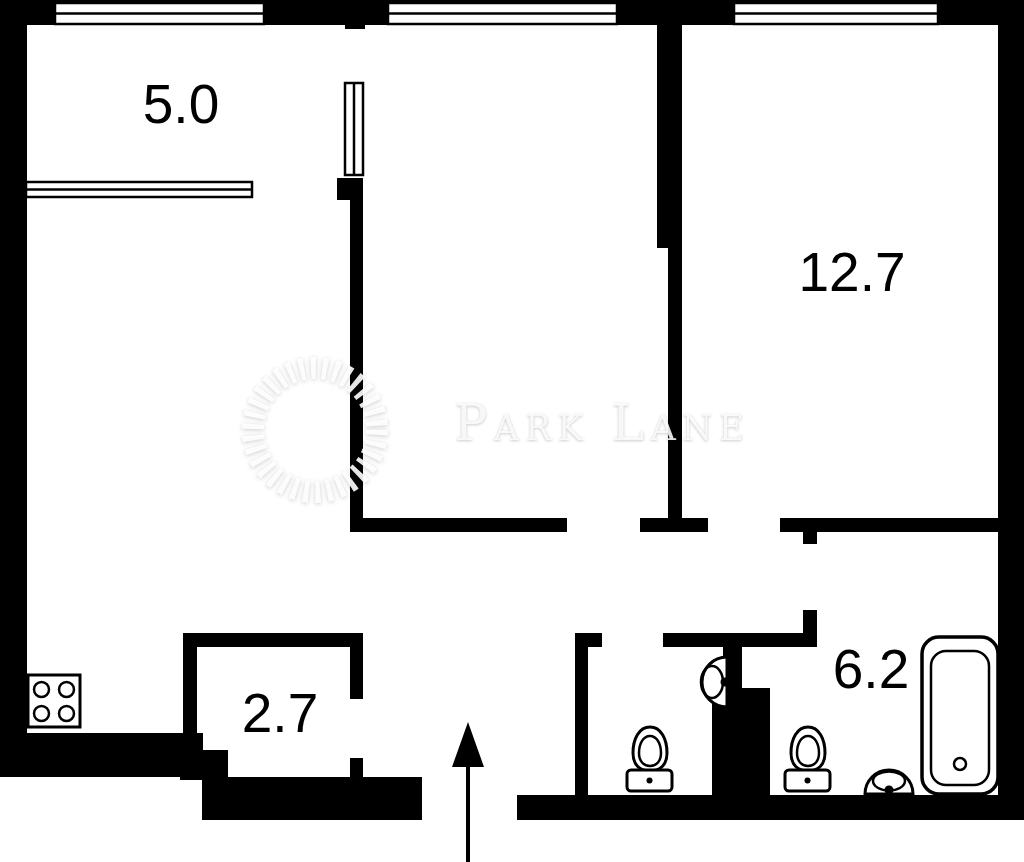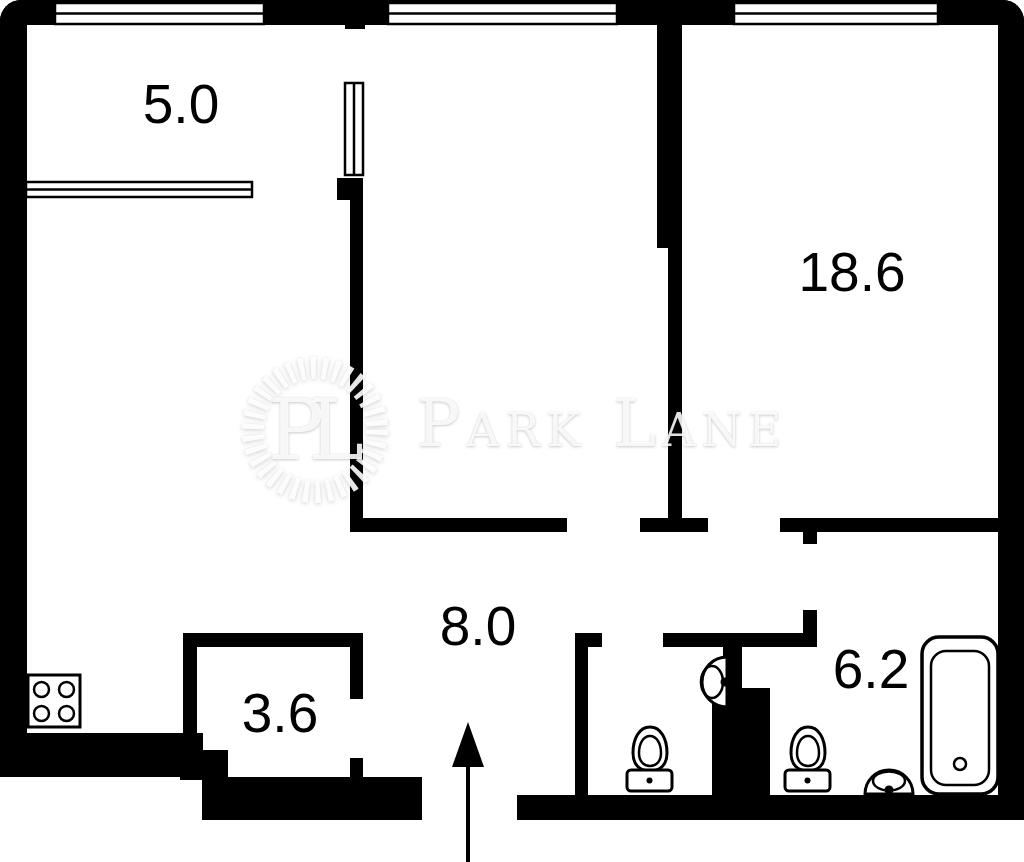--- a/index.html
+++ b/index.html
@@ -2,21 +2,20 @@
 <html style="--walls: #000000; --background: #ffffff;"><head>
 <meta charset="utf-8">
 <style>
   html,body{margin:0;padding:0;background:#fff;}
   #plan{
     position:relative;
     width:1024px;height:862px;
     background:var(--background,#ffffff);
     overflow:hidden;
     font-family:"Liberation Sans",sans-serif;
-    border-radius:21px;
   }
   svg.drawing{position:absolute;left:0;top:0;}
   .wall{fill:var(--walls,#000000);}
   .win-rect{fill:var(--background,#ffffff);stroke:var(--walls,#000000);stroke-width:2.5;}
   .win-line{stroke:var(--walls,#000000);stroke-width:2.5;fill:none;}
   .fx{fill:var(--background,#ffffff);stroke:var(--walls,#000000);stroke-width:3;}
   .fx34{fill:var(--background,#ffffff);stroke:var(--walls,#000000);stroke-width:3.5;}
   .fx-thin{fill:none;stroke:var(--walls,#000000);stroke-width:2.5;}
   .fx-solid{fill:var(--walls,#000000);}
   .arrow-shaft{stroke:var(--walls,#000000);stroke-width:4;}
@@ -46,21 +45,21 @@
     transform:translate(-50%,-50%);
     font-family:"DejaVu Serif",serif;
     font-size:84px;letter-spacing:-16px;
     padding-right:16px;
   }
   .wm-brand{
     position:absolute;left:602px;top:423px;
     transform:translate(-50%,-50%);
     font-family:"DejaVu Serif",serif;
     font-variant:small-caps;
-    font-size:65px;letter-spacing:6px;white-space:nowrap;
+    font-size:50px;letter-spacing:6px;white-space:nowrap;
   }
   .wm-tagline{
     position:absolute;left:604px;top:468px;
     transform:translate(-50%,-50%);
     font-family:"Liberation Sans",sans-serif;
     font-weight:700;font-size:26px;letter-spacing:5px;white-space:nowrap;
   }
 </style>
 </head>
 <body>
@@ -172,26 +171,24 @@
       <circle class="fx-thin" cx="960" cy="764" r="6"></circle>
     </g>
 
     <g>
       <line class="arrow-shaft" x1="468" y1="862" x2="468" y2="762"></line>
       <polygon class="fx-solid" points="468,722 452,767 484,767"></polygon>
     </g>
   </svg>
 
   <div class="room-label" style="left:181px;top:104px">5.0</div>
-  <div class="room-label" style="left:852px;top:272px">18.6</div>
-  <div class="room-label" style="left:478px;top:626px">8.0</div>
-  <div class="room-label" style="left:280px;top:713px">3.6</div>
+  <div class="room-label" style="left:852px;top:272px">12.7</div>
+  <div class="room-label" style="left:280px;top:713px">2.7</div>
   <div class="room-label" style="left:871px;top:669px">6.2</div>
 
   <div class="watermark">
     <svg class="wreath-svg" width="160" height="160" viewBox="0 0 160 160">
       <circle cx="80" cy="80" r="62" fill="none" stroke="rgba(255,255,255,0.9)" stroke-width="22" stroke-dasharray="5 6.5"></circle>
     </svg>
-    <div class="wm-monogram">PL</div>
     <div class="wm-brand">Park Lane</div>
   </div>
 
 </div>
 
 </body></html>

